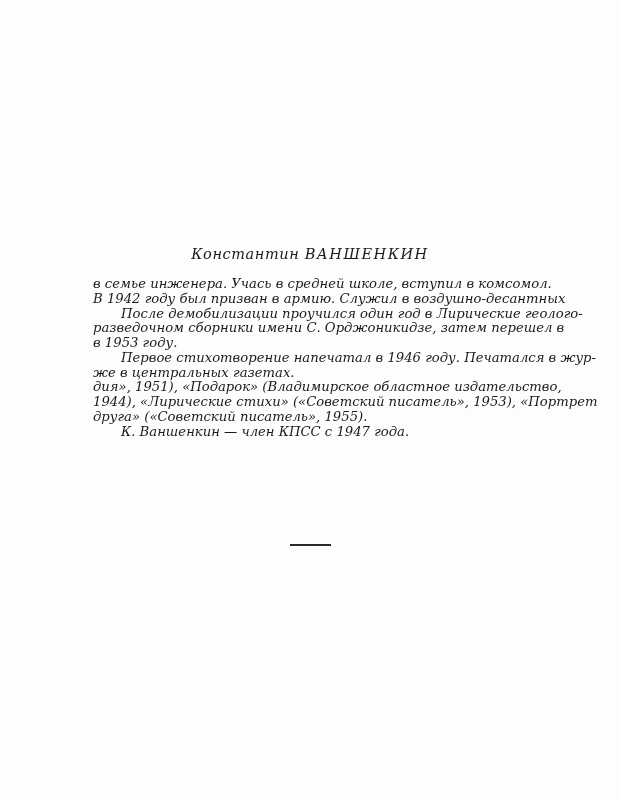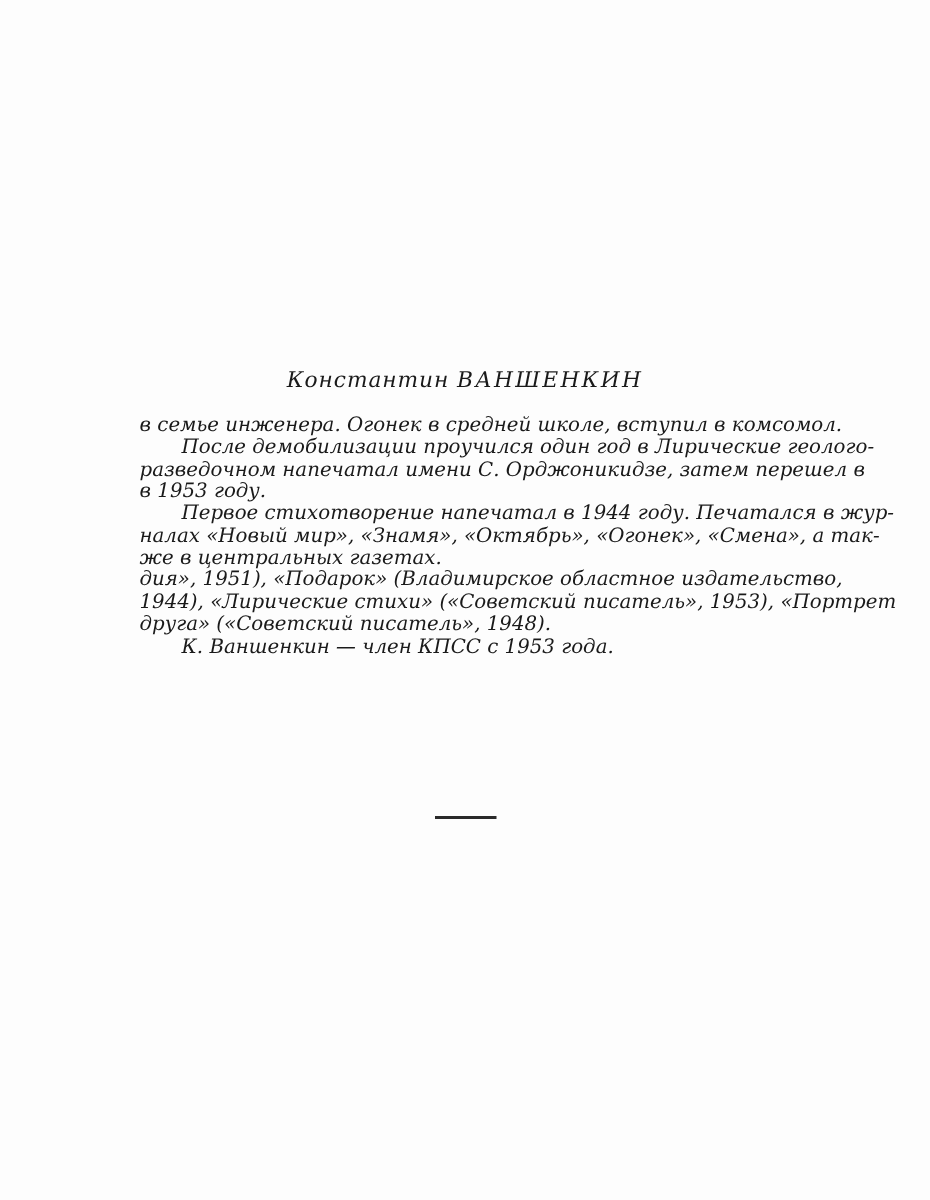--- a/index.html
+++ b/index.html
@@ -34,31 +34,31 @@
 <body>
 
 <div class="page">
   <div class="title">
     <span>Константин</span>
     <span class="surname">ВАНШЕНКИН</span>
   </div>
 
   <div class="body">
 
-    <span class="line">в семье инженера. Огонек в средней школе, вступил в комсомол.</span>
+    <span class="line">в семье инженера. Учась в средней школе, вступил в комсомол.</span>
+    <span class="line">В 1942 году был призван в армию. Служил в воздушно-десантных</span>
 
     <span class="line indent">После демобилизации проучился один год в Лирические геолого-</span>
-    <span class="line">разведочном напечатал имени С. Орджоникидзе, затем перешел в</span>
+    <span class="line">разведочном сборники имени С. Орджоникидзе, затем перешел в</span>
     <span class="line last">в 1953 году.</span>
 
-    <span class="line indent">Первое стихотворение напечатал в 1944 году. Печатался в жур-</span>
-    <span class="line">налах «Новый мир», «Знамя», «Октябрь», «Огонек», «Смена», а так-</span>
+    <span class="line indent">Первое стихотворение напечатал в 1946 году. Печатался в жур-</span>
     <span class="line last">же в центральных газетах.</span>
 
     <span class="line">дия», 1951), «Подарок» (Владимирское областное издательство,</span>
     <span class="line">1944), «Лирические стихи» («Советский писатель», 1953), «Портрет</span>
-    <span class="line last">друга» («Советский писатель», 1948).</span>
+    <span class="line last">друга» («Советский писатель», 1955).</span>
 
-    <span class="line indent last">К. Ваншенкин — член КПСС с 1953 года.</span>
+    <span class="line indent last">К. Ваншенкин — член КПСС с 1947 года.</span>
   </div>
 
   <div class="rule"></div>
 </div>
 
 </body></html>

